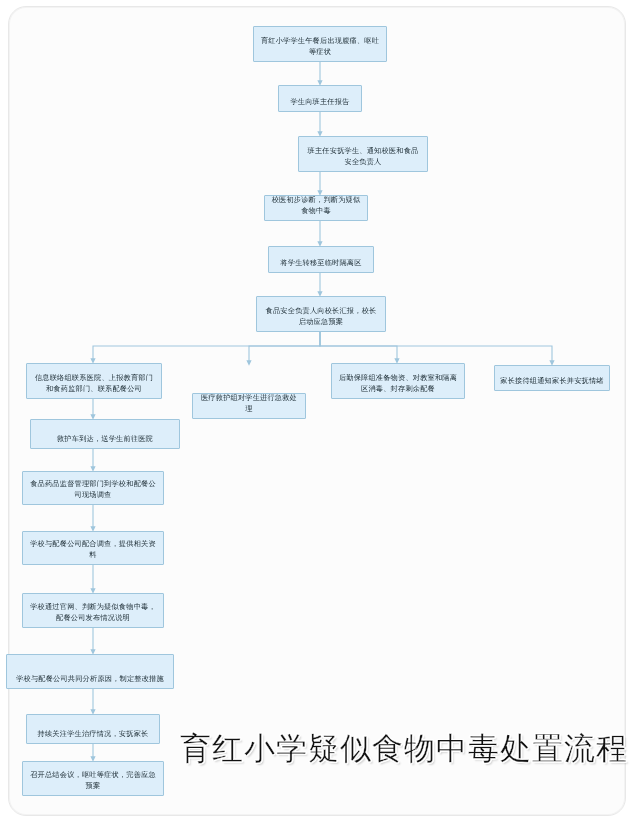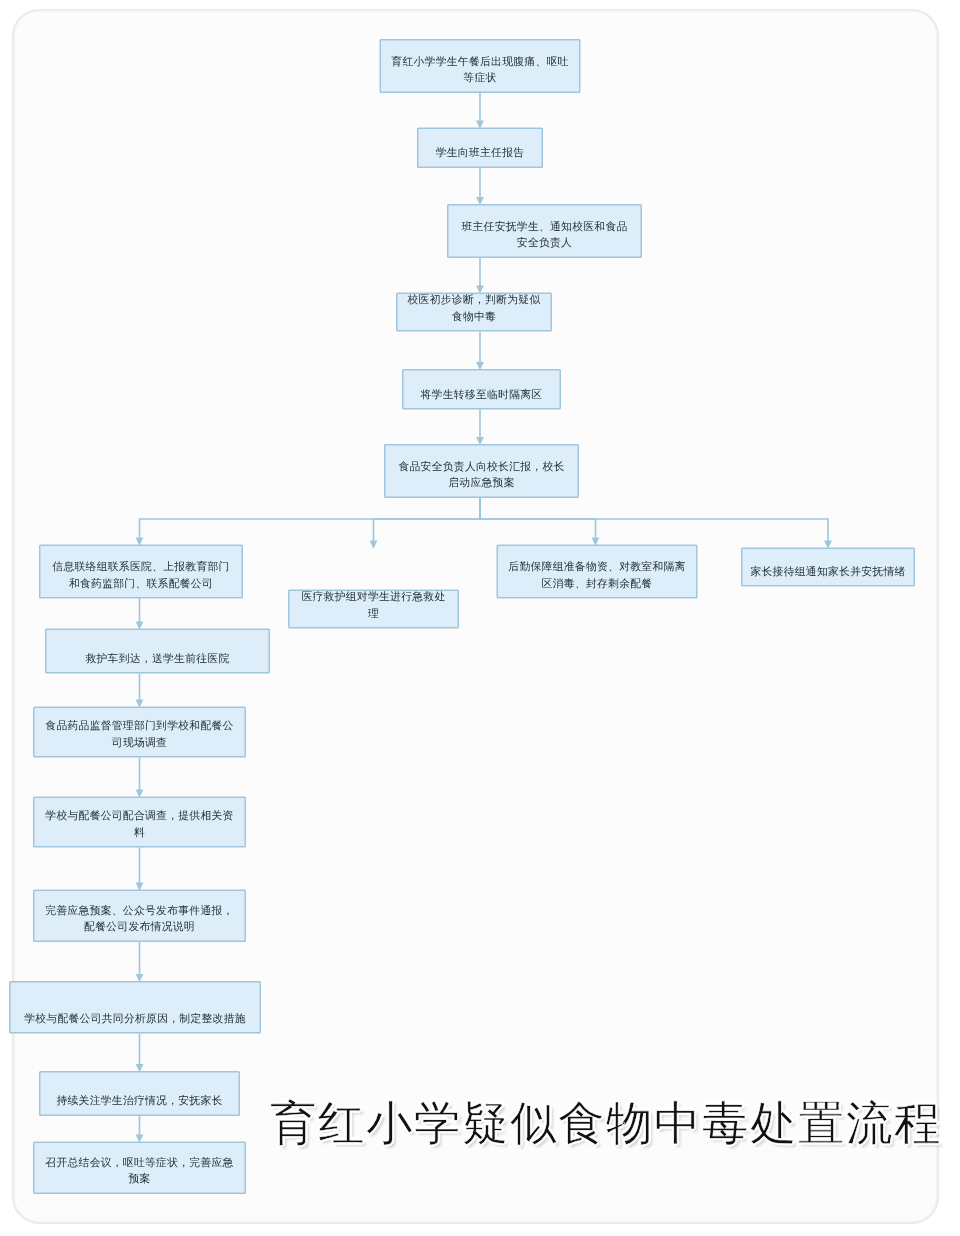--- a/index.html
+++ b/index.html
@@ -125,21 +125,21 @@
 
   <div class="node" style="left:22px;top:471px;width:142px;height:34px;">
     <span>食品药品监督管理部门到学校和配餐公司现场调查</span>
   </div>
 
   <div class="node" style="left:22px;top:531px;width:142px;height:34px;">
     <span>学校与配餐公司配合调查，提供相关资料</span>
   </div>
 
   <div class="node" style="left:22px;top:593px;width:142px;height:35px;">
-    <span>完善应急预案、公众号发布事件通报，配餐公司发布情况说明</span>
+    <span>学校通过官网、判断为疑似食物中毒，配餐公司发布情况说明</span>
   </div>
 
   <div class="node" style="left:6px;top:654px;width:168px;height:35px;">
     <span>学校与配餐公司共同分析原因，制定整改措施</span>
   </div>
 
   <div class="node" style="left:26px;top:714px;width:134px;height:30px;">
     <span>持续关注学生治疗情况，安抚家长</span>
   </div>
 

